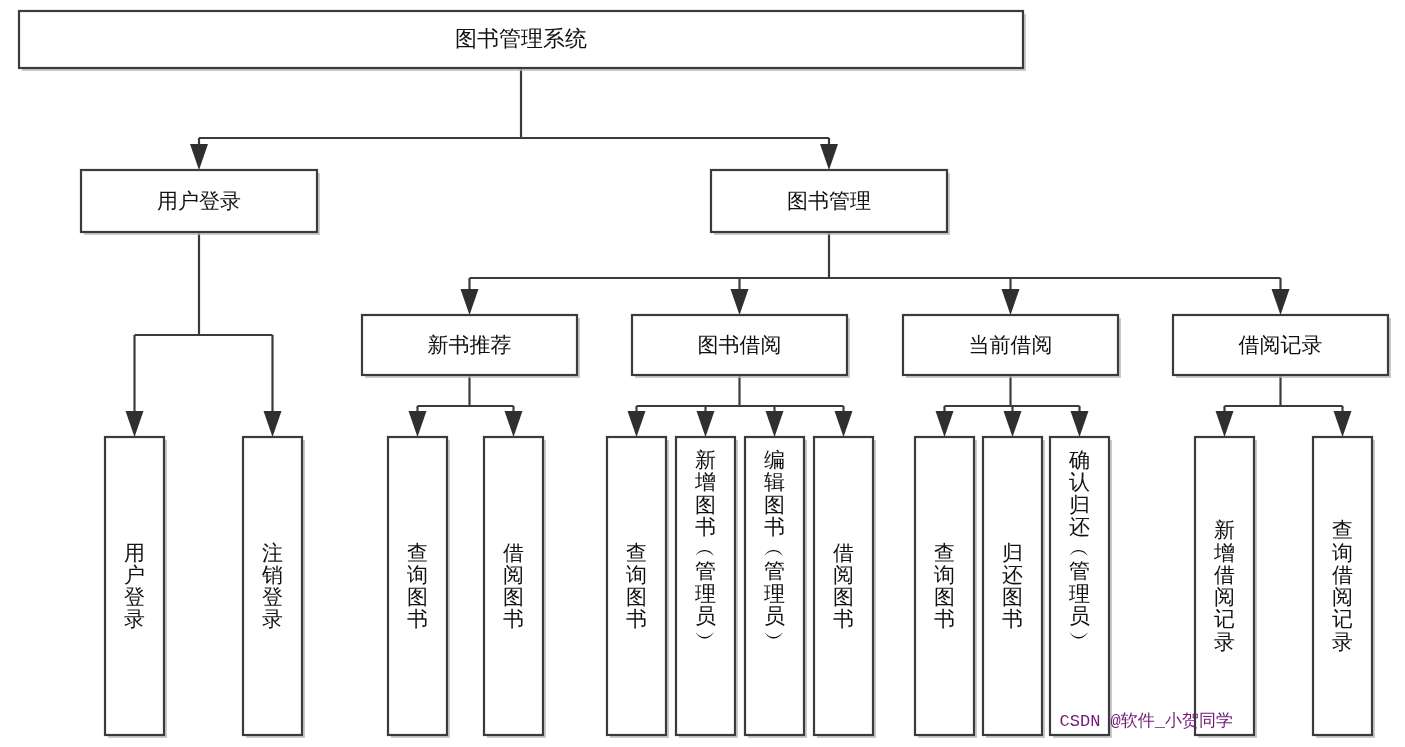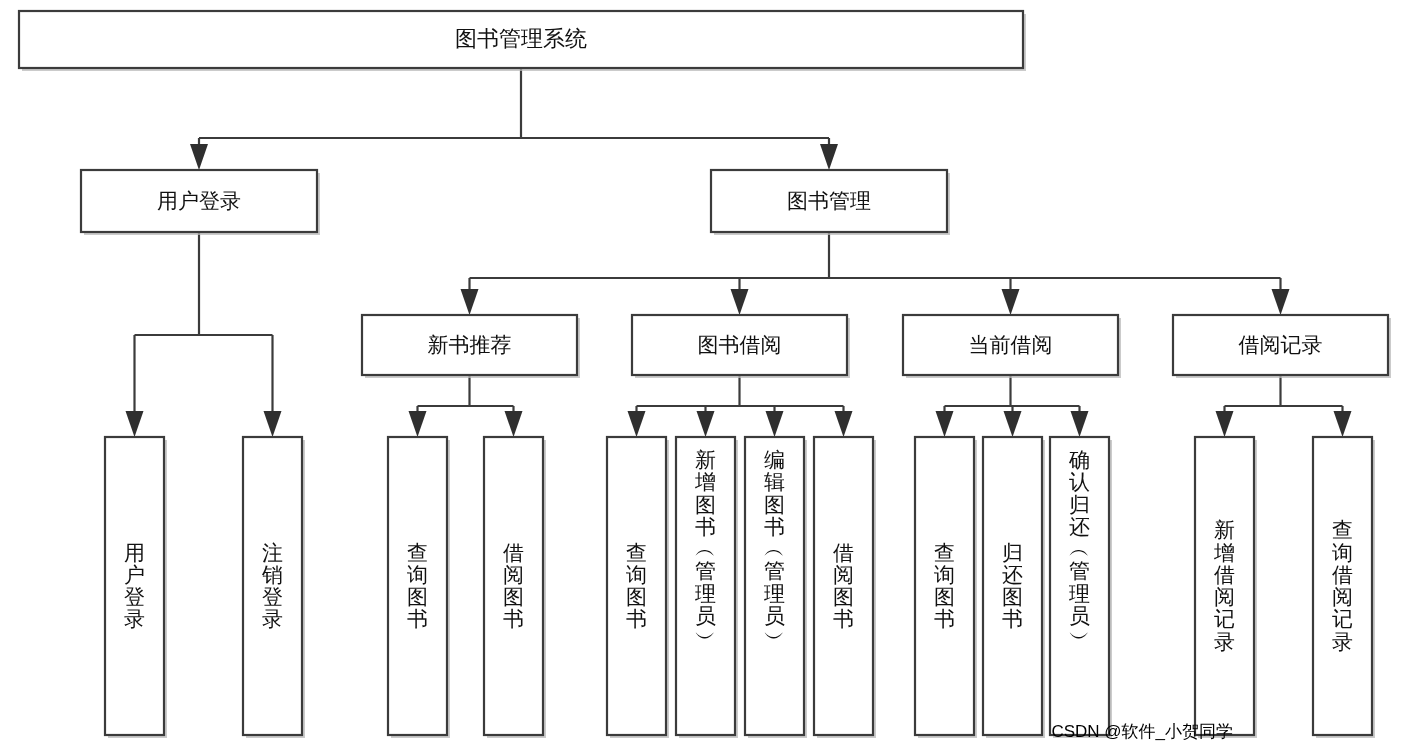--- a/index.html
+++ b/index.html
@@ -72,24 +72,24 @@
     letter-spacing: 0;
     pointer-events: none;
     text-align: center;
   }
   .leaf-label-wrap span {
     display: block;
   }
   #watermark {
     position: absolute;
     right: 8px;
-    bottom: 4px;
-    font-family: Liberation Sans, sans-serif;
+    bottom: 15px;
+    font-family: Liberation Mono, monospace;
     font-size: 17px;
-    color: #000000;
+    color: #701a75;
     white-space: nowrap;
     user-select: none;
   }
 </style>
 </head>
 <body>
 
 <div id="diagram-root">
 
   <svg id="flow" viewBox="0 0 1405 747">

